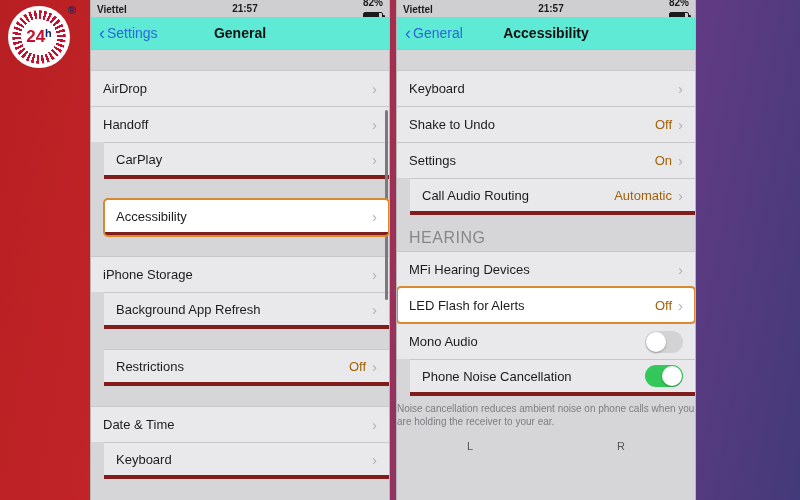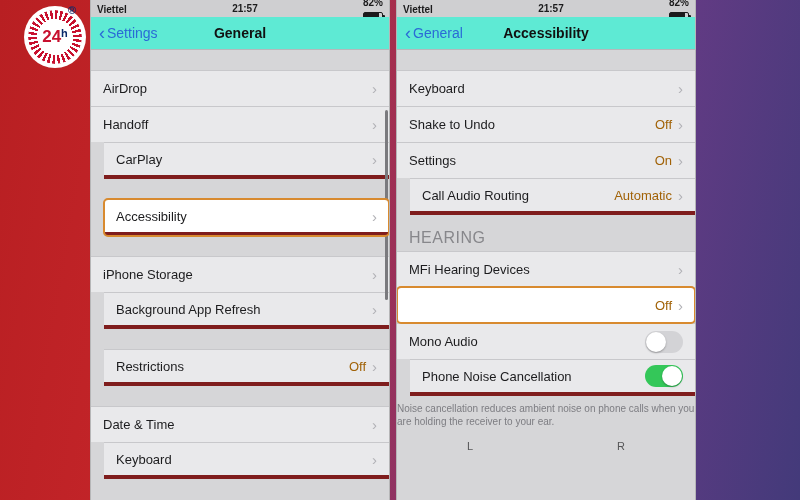--- a/index.html
+++ b/index.html
@@ -3,21 +3,21 @@
 <meta charset="utf-8">
 <style>
   * { box-sizing: border-box; margin: 0; padding: 0; }
   html, body { width: 800px; height: 500px; overflow: hidden; font-family: -apple-system, "Helvetica Neue", Arial, sans-serif; }
   body {
     background: linear-gradient(100deg, #b81f22 0%, #c6262b 30%, #6d3b87 70%, #433a7a 100%);
     position: relative;
   }
   .logo {
     position: absolute;
-    left: 24px; top: 6px;
+    left: 8px; top: 6px;
     width: 62px; height: 62px;
     background: #fff;
     border-radius: 50%;
     display: flex; align-items: center; justify-content: center;
   }
   .logo-inner {
     position: relative; width: 54px; height: 54px;
     border-radius: 50%;
     display:flex; align-items:center; justify-content:center;
   }
@@ -257,20 +257,21 @@
           <span class="rval">Automatic</span>
           <span class="chev">›</span>
         </div>
 
       <div class="section-label">HEARING</div>
       <div class="row">
           <span>MFi Hearing Devices</span>
           <span class="chev">›</span>
         </div>
       <div class="row hl">
+          <span>LED Flash for Alerts</span>
           <span class="rval">Off</span>
           <span class="chev">›</span>
         </div>
       <div class="row">
           <span>Mono Audio</span>
           <span class="toggle off"></span>
         </div>
       <div class="row last">
           <span>Phone Noise Cancellation</span>
           <span class="toggle on"></span>

